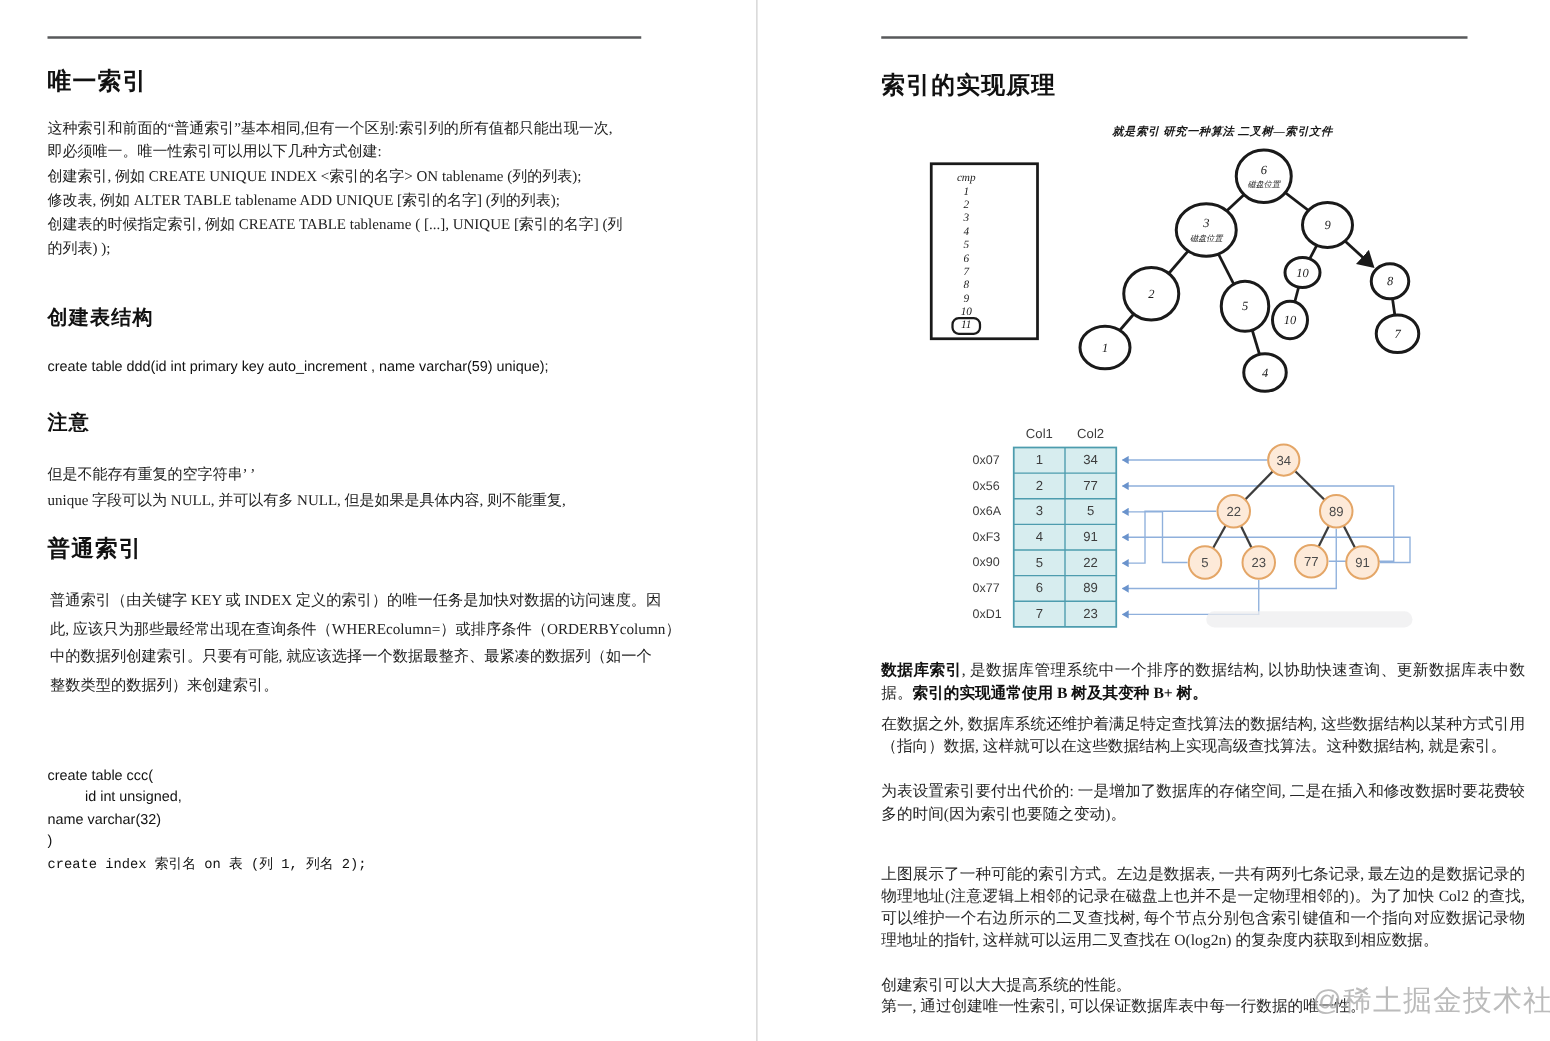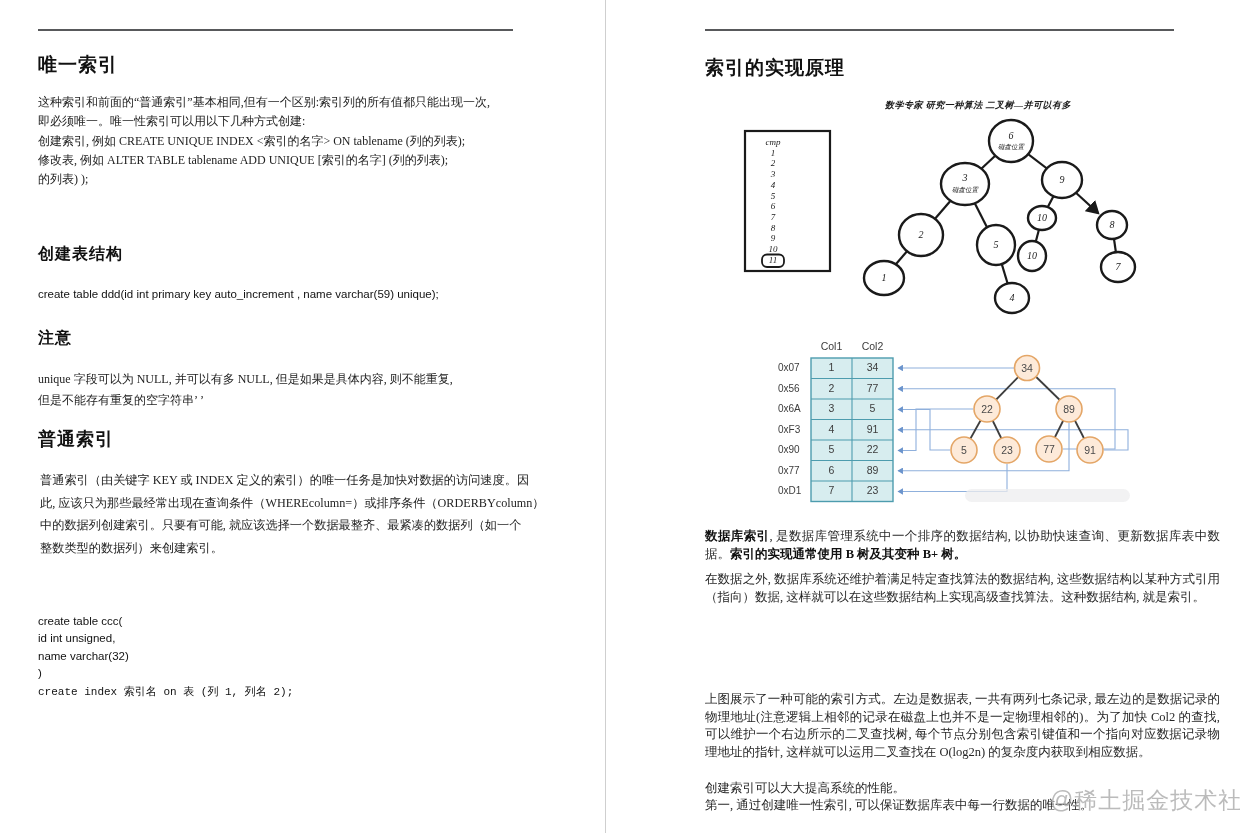--- a/index.html
+++ b/index.html
@@ -36,56 +36,57 @@
 
   <div class="abs rule" style="left:38px;top:29px;width:475px;"></div>
 
   <div class="abs h1" style="left:38px;top:52px;">唯一索引</div>
 
   <div class="abs" style="left:38px;top:93px;font-size:12px;">
     <div class="pline" style="line-height:19.3px;">这种索引和前面的“普通索引”基本相同,但有一个区别:索引列的所有值都只能出现一次,</div>
     <div class="pline" style="line-height:19.3px;">即必须唯一。唯一性索引可以用以下几种方式创建:</div>
     <div class="pline" style="line-height:19.3px;">创建索引, 例如 CREATE UNIQUE INDEX &lt;索引的名字&gt; ON tablename (列的列表);</div>
     <div class="pline" style="line-height:19.3px;">修改表, 例如 ALTER TABLE tablename ADD UNIQUE [索引的名字] (列的列表);</div>
+    <div class="pline" style="line-height:19.3px;">创建表的时候指定索引, 例如 CREATE TABLE tablename ( [...], UNIQUE [索引的名字] (列</div>
     <div class="pline" style="line-height:19.3px;">的列表) );</div>
   </div>
 
   <div class="abs h2" style="left:38px;top:244px;">创建表结构</div>
 
   <div class="abs codeline" style="left:38px;top:288px;">create table ddd(id int primary key auto_increment , name varchar(59) unique);</div>
 
   <div class="abs h2" style="left:38px;top:328px;">注意</div>
 
   <div class="abs" style="left:38px;top:369px;font-size:12px;">
+    <div class="pline" style="line-height:20.5px;">但是不能存有重复的空字符串’ ’</div>
     <div class="pline" style="line-height:20.5px;">unique 字段可以为 NULL, 并可以有多 NULL, 但是如果是具体内容, 则不能重复,</div>
-    <div class="pline" style="line-height:20.5px;">但是不能存有重复的空字符串’ ’</div>
   </div>
 
   <div class="abs h1" style="left:38px;top:427px;font-size:18px;">普通索引</div>
 
   <div class="abs" style="left:40px;top:469px;font-size:12.2px;">
     <div class="pline" style="line-height:22.6px;">普通索引（由关键字 KEY 或 INDEX 定义的索引）的唯一任务是加快对数据的访问速度。因</div>
     <div class="pline" style="line-height:22.6px;">此, 应该只为那些最经常出现在查询条件（WHEREcolumn=）或排序条件（ORDERBYcolumn）</div>
     <div class="pline" style="line-height:22.6px;">中的数据列创建索引。只要有可能, 就应该选择一个数据最整齐、最紧凑的数据列（如一个</div>
     <div class="pline" style="line-height:22.6px;">整数类型的数据列）来创建索引。</div>
   </div>
 
   <div class="abs" style="left:38px;top:570px;">
     <div class="codeline" style="line-height:17.4px;margin-top:43px;">create table ccc(</div>
-    <div class="codeline" style="line-height:17.4px;">id int unsigned,</div>
+    <div class="codeline" style="line-height:17.4px;margin-left:30px;">id int unsigned,</div>
     <div class="codeline" style="line-height:17.4px;">name varchar(32)</div>
     <div class="codeline" style="line-height:17.4px;">)</div>
     <div class="monoline" style="line-height:18px;">create index 索引名 on 表 (列 1, 列名 2);</div>
   </div>
 
   <div class="abs rule" style="left:705px;top:29px;width:469px;"></div>
 
   <div class="abs h1" style="left:705px;top:55px;">索引的实现原理</div>
 
-  <div class="abs caption" style="left:848px;top:99px;">数学专家 研究一种算法 二叉树—并可以有多</div>
+  <div class="abs caption" style="left:848px;top:99px;">就是索引 研究一种算法 二叉树—索引文件</div>
 
   <svg class="abs" style="left:730px;top:112px;" width="480" height="212" viewBox="0 0 480 212">
     <defs>
       <marker id="arrDark" markerWidth="7" markerHeight="7" refX="5" refY="3.5" orient="auto">
         <path d="M0,0 L6,3.5 L0,7 Z" fill="#1a1a1a"></path>
       </marker>
     </defs>
 
     <rect x="15" y="19" width="85" height="140" fill="none" stroke="#1a1a1a" stroke-width="2.2"></rect>
     <g text-anchor="middle" dominant-baseline="middle">
@@ -235,20 +236,21 @@
   </svg>
 
   <div class="abs smudge" style="left:965px;top:489px;width:165px;height:13px;"></div>
 
   <div class="abs rp-para" style="left:705px;top:528px;">
     <b>数据库索引</b><span>, 是数据库管理系统中一个排序的数据结构, 以协助快速查询、更新数据库表中数据。</span><b>索引的实现通常使用 B 树及其变种 B+ 树。</b>
   </div>
 
   <div class="abs rp-para" style="left:705px;top:571px;">在数据之外, 数据库系统还维护着满足特定查找算法的数据结构, 这些数据结构以某种方式引用（指向）数据, 这样就可以在这些数据结构上实现高级查找算法。这种数据结构, 就是索引。</div>
 
+  <div class="abs rp-para" style="left:705px;top:625px;">为表设置索引要付出代价的: 一是增加了数据库的存储空间, 二是在插入和修改数据时要花费较多的时间(因为索引也要随之变动)。</div>
 
   <div class="abs rp-para" style="left:705px;top:691px;">上图展示了一种可能的索引方式。左边是数据表, 一共有两列七条记录, 最左边的是数据记录的物理地址(注意逻辑上相邻的记录在磁盘上也并不是一定物理相邻的)。为了加快 Col2 的查找, 可以维护一个右边所示的二叉查找树, 每个节点分别包含索引键值和一个指向对应数据记录物理地址的指针, 这样就可以运用二叉查找在 O(log2n) 的复杂度内获取到相应数据。</div>
 
   <div class="abs rp-para" style="left:705px;top:780px;">创建索引可以大大提高系统的性能。</div>
 
   <div class="abs rp-para" style="left:705px;top:797px;">第一, 通过创建唯一性索引, 可以保证数据库表中每一行数据的唯一性。</div>
 
   <div class="abs watermark" style="left:1050px;top:785px;">@稀土掘金技术社区</div>
 
 </div>

